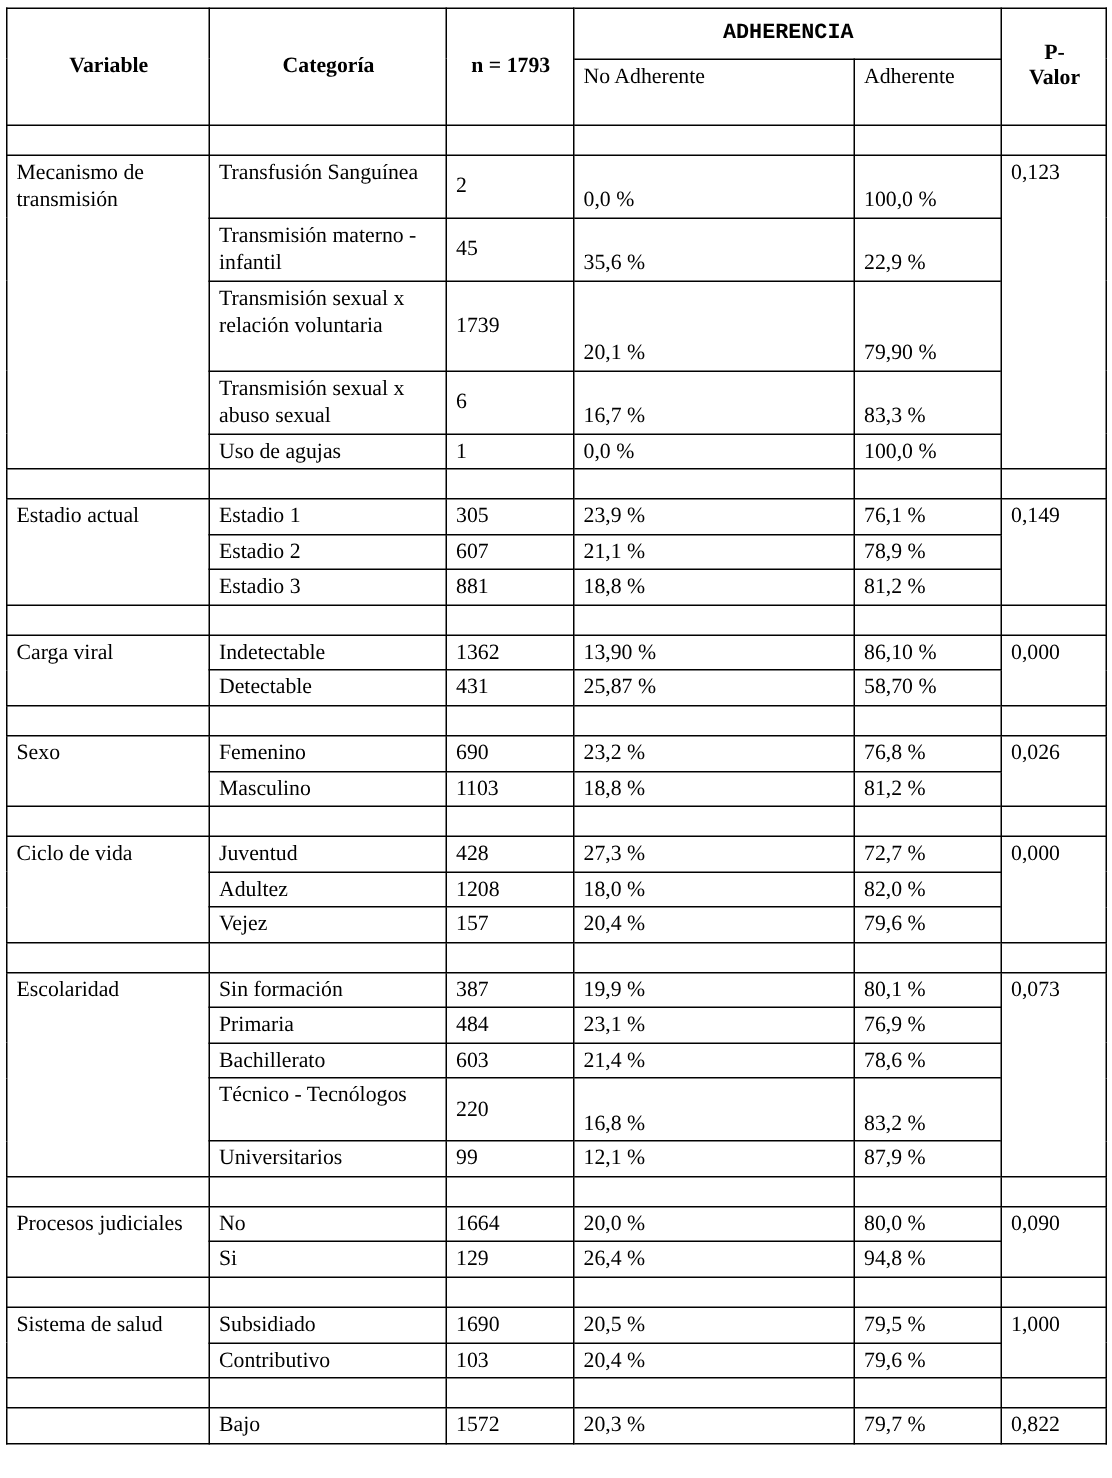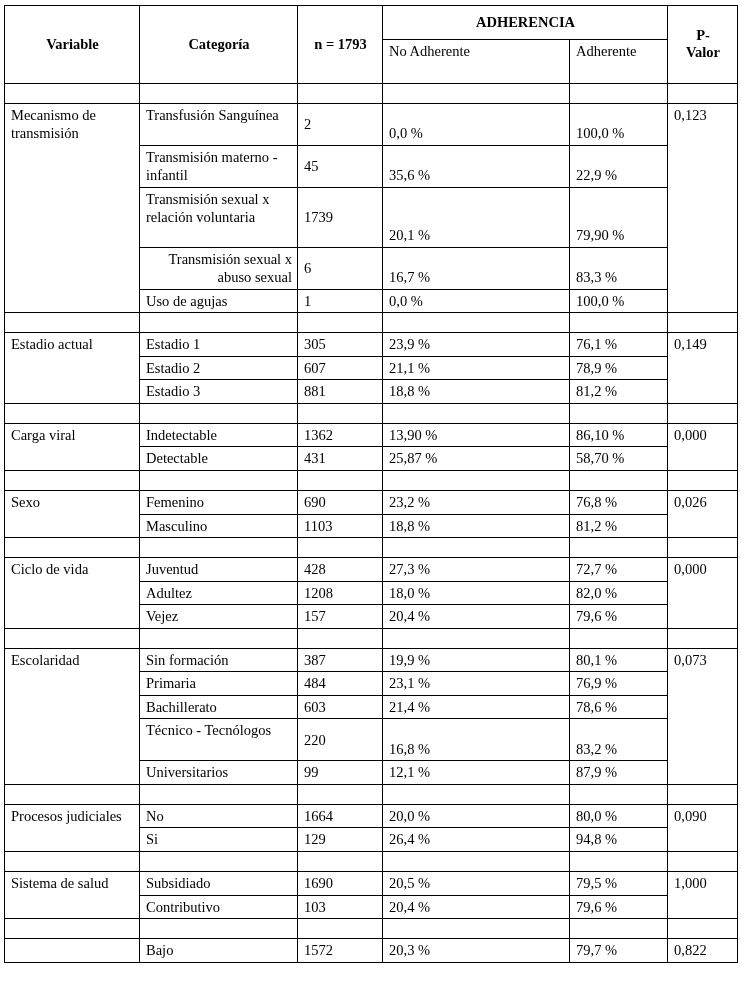--- a/index.html
+++ b/index.html
@@ -38,20 +38,21 @@
   tr.hdr-main th {
     text-align: center;
     font-weight: bold;
     padding-top: 7px;
     padding-bottom: 7px;
     vertical-align: middle;
   }
   th.adherencia-head {
     text-align: center;
     padding-left: 10px;
+    font-family: Liberation Mono, monospace;
   }
   th.pvalor-head {
     text-align: center;
     line-height: 1.2;
   }
   
   td.sub-noadh {
     height: 44px;
     vertical-align: bottom;
     margin-top: 48px;
@@ -141,21 +142,21 @@
           <td class="pct bot">35,6 %</td>
           <td class="pct bot">22,9 %</td>
         </tr>
         <tr>
           <td class="cat" style="height: 60px; margin-top: 40px;">Transmisión sexual x relación voluntaria</td>
           <td class="n-val mid">1739</td>
           <td class="pct bot">20,1 %</td>
           <td class="pct bot">79,90 %</td>
         </tr>
         <tr>
-          <td class="cat" style="height: 42px; text-align: right;">Transmisión sexual x abuso sexual</td>
+          <td class="cat" style="height: 42px;">Transmisión sexual x abuso sexual</td>
           <td class="n-val mid">6</td>
           <td class="pct bot">16,7 %</td>
           <td class="pct bot">83,3 %</td>
         </tr>
         <tr>
           <td class="cat" style="height: 22px;">Uso de agujas</td>
           <td class="n-val">1</td>
           <td class="pct">0,0 %</td>
           <td class="pct">100,0 %</td>
         </tr>

